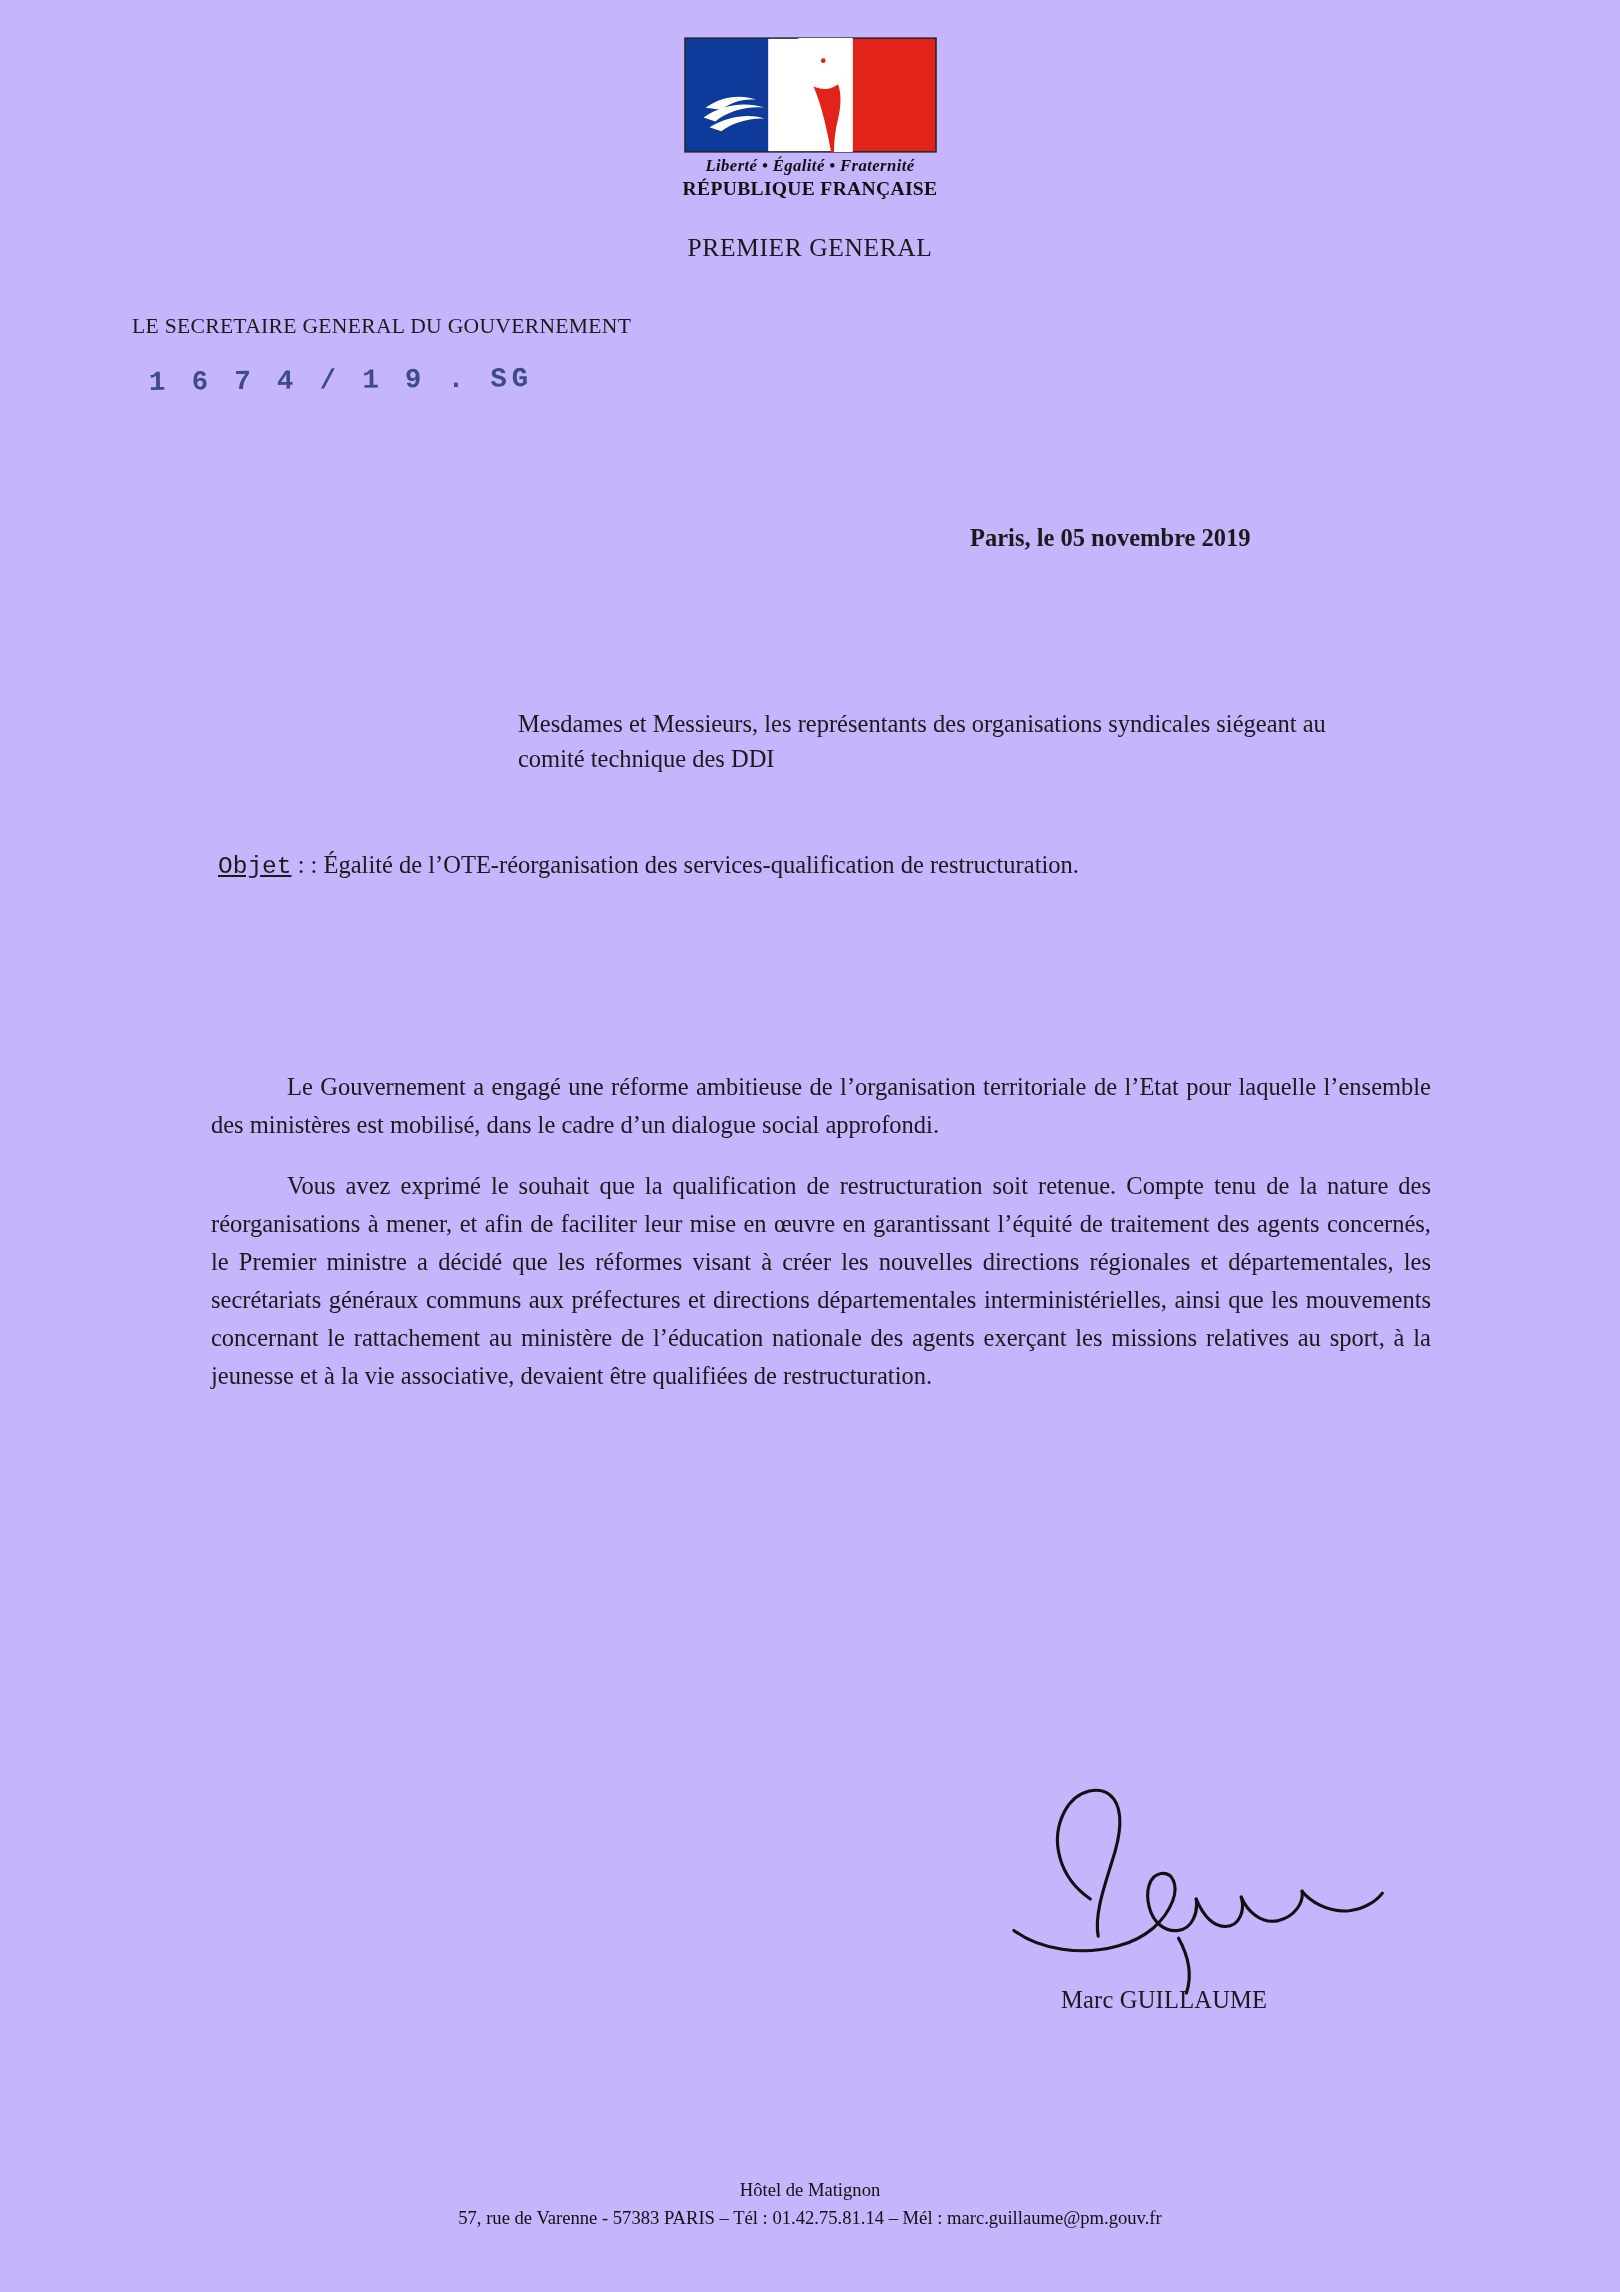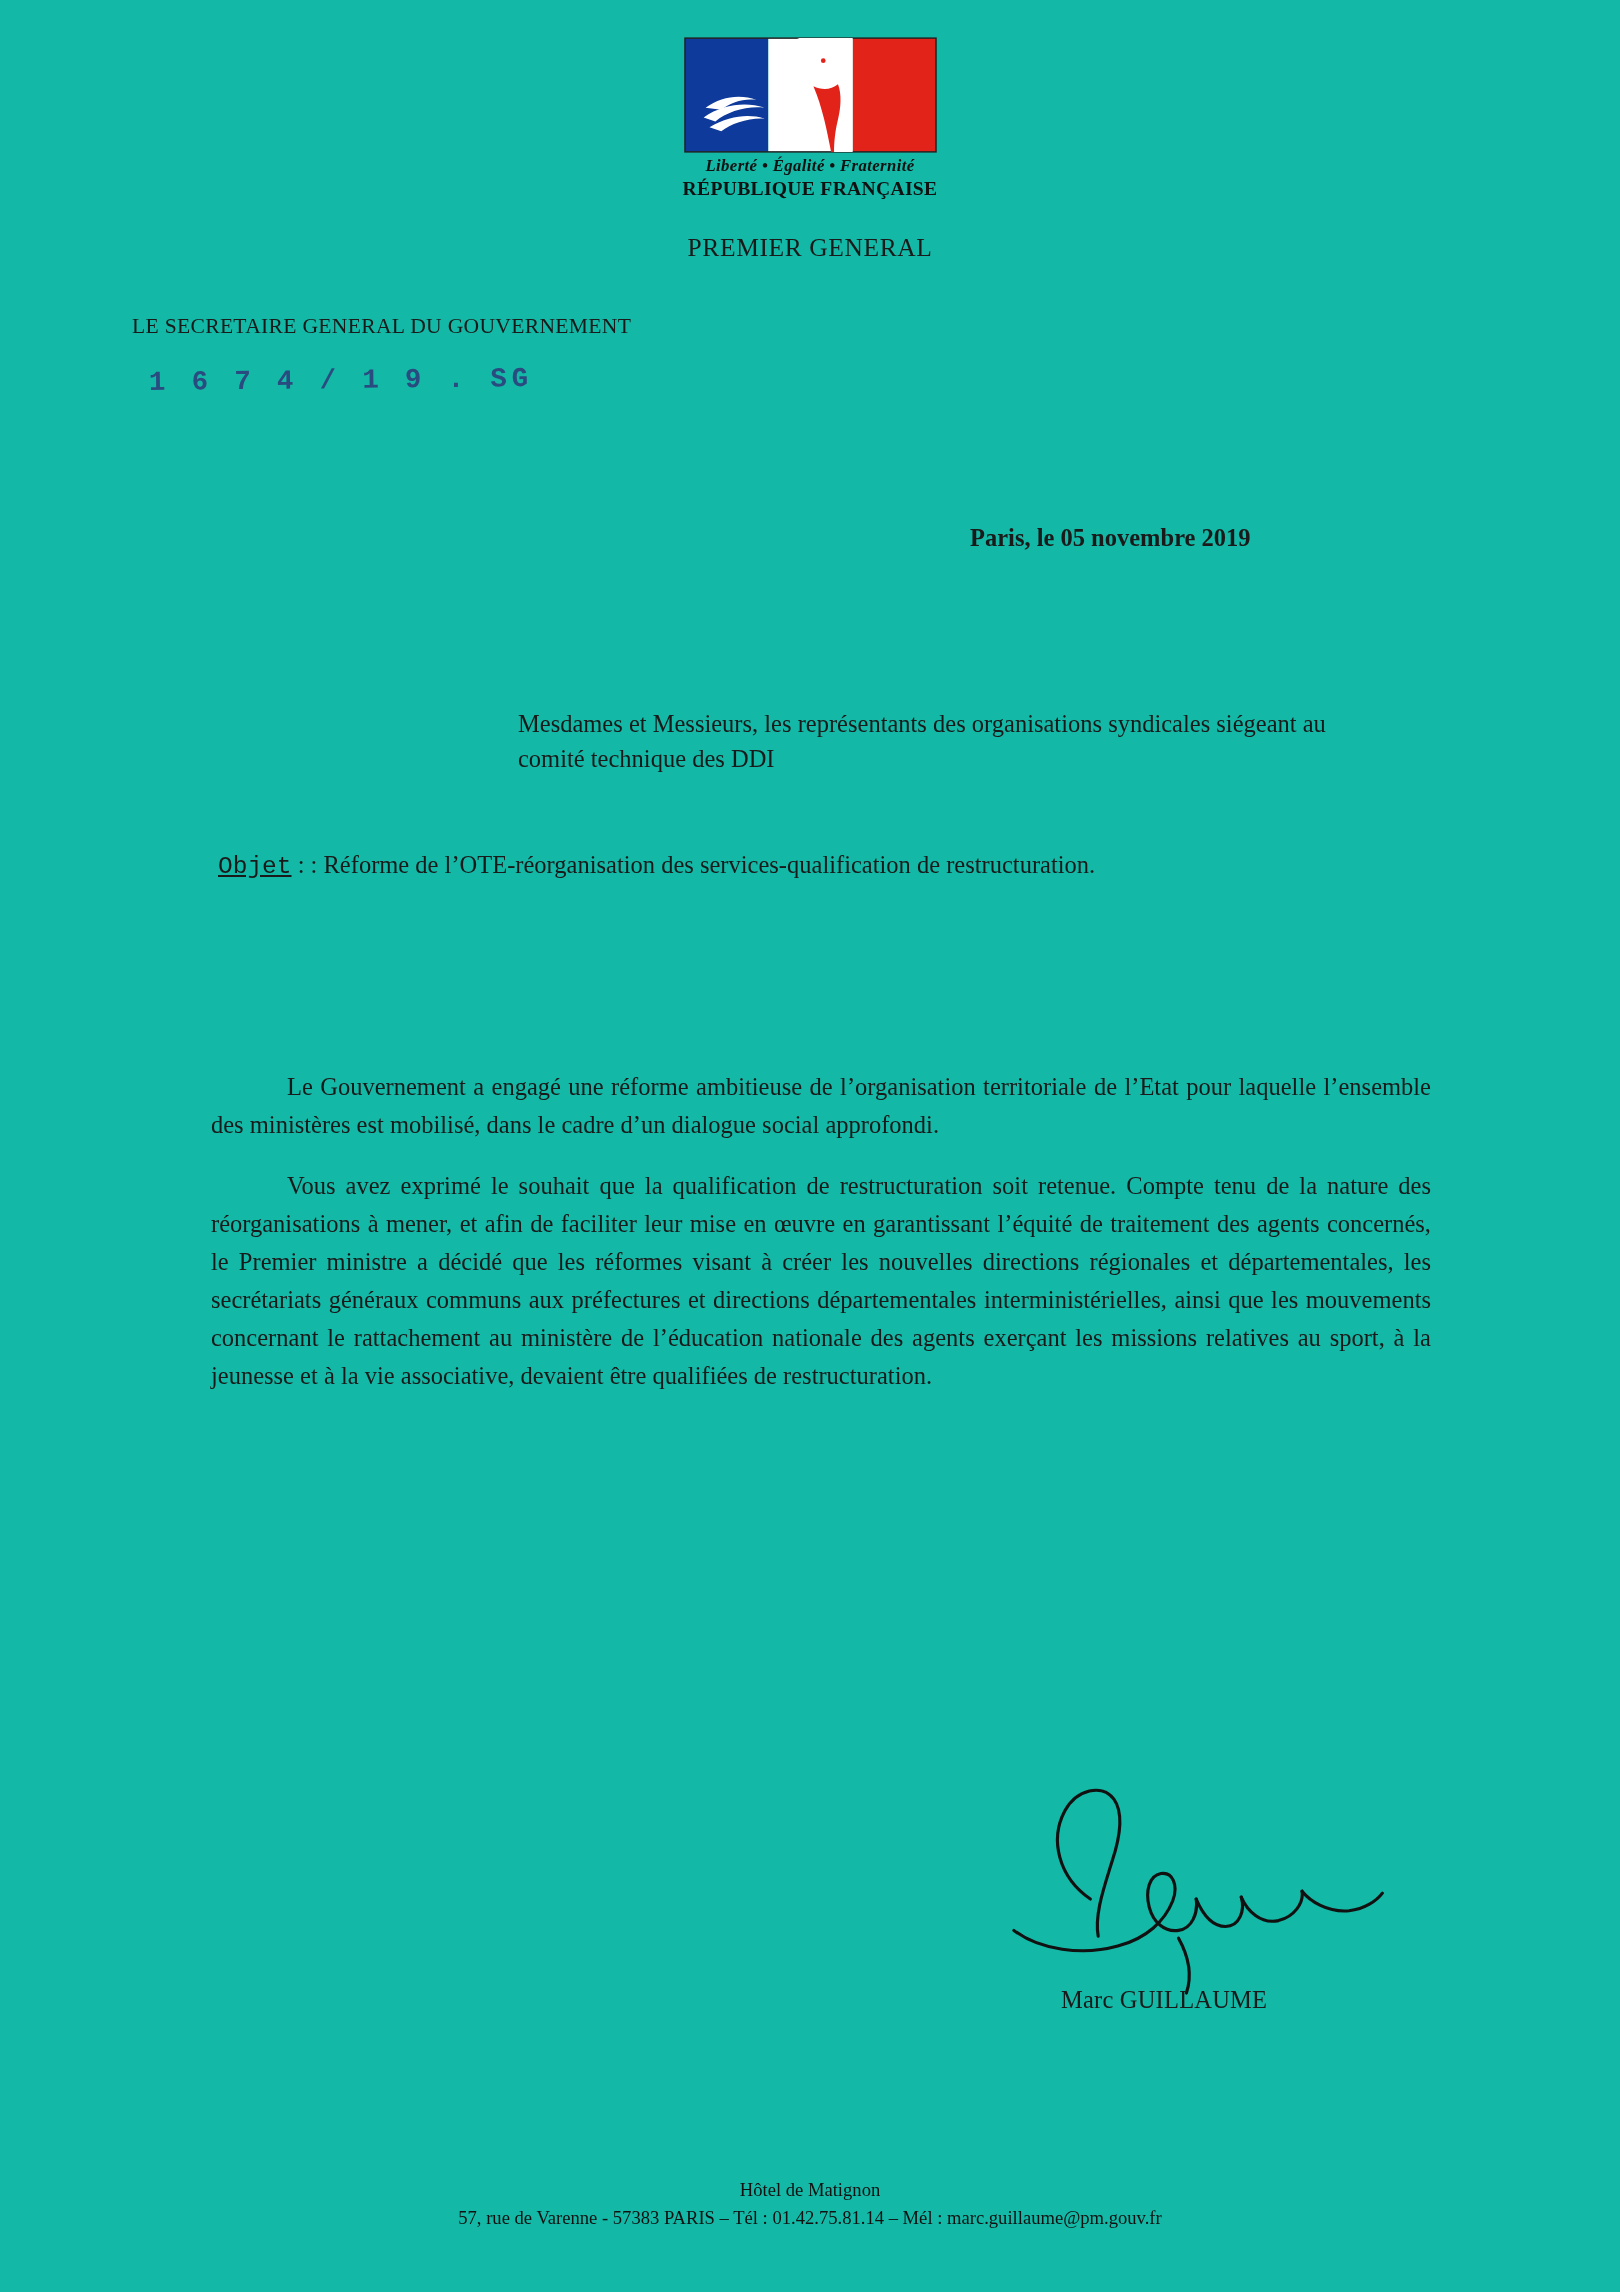--- a/index.html
+++ b/index.html
@@ -12,21 +12,21 @@
     height: 2293px;
     font-family: "Liberation Serif", serif;
     color: #1a1a1a;
     position: relative;
     overflow: hidden;
   }
   .page {
     position: relative;
     width: 1620px;
     height: 2293px;
-    background: #14b8a6;
+    background: #c4b5fd;
     box-sizing: border-box;
   }
 
   
   .logo-block {
     position: absolute;
     top: 37px;
     left: 0;
     width: 1620px;
     text-align: center;
@@ -187,21 +187,21 @@
 
   <div class="sg-line">LE SECRETAIRE GENERAL DU GOUVERNEMENT</div>
 
   <div class="numero">1 6 7 4 / 1 9 . SG</div>
 
   <div class="date-line">Paris, le 05 novembre 2019</div>
 
   <div class="destinataire">Mesdames et Messieurs, les représentants des organisations syndicales siégeant au comité technique des DDI</div>
 
   <div class="objet">
-    <span class="u">Objet</span><span> : : Réforme de l’OTE-réorganisation des services-qualification de restructuration.</span>
+    <span class="u">Objet</span><span> : : Égalité de l’OTE-réorganisation des services-qualification de restructuration.</span>
   </div>
 
   <div class="body-text">
     <p>Le Gouvernement a engagé une réforme ambitieuse de l’organisation territoriale de l’Etat pour laquelle l’ensemble des ministères est mobilisé, dans le cadre d’un dialogue social approfondi.</p>
     <p>Vous avez exprimé le souhait que la qualification de restructuration soit retenue. Compte tenu de la nature des réorganisations à mener, et afin de faciliter leur mise en œuvre en garantissant l’équité de traitement des agents concernés, le Premier ministre a décidé que les réformes visant à créer les nouvelles directions régionales et départementales, les secrétariats généraux communs aux préfectures et directions départementales interministérielles, ainsi que les mouvements concernant le rattachement au ministère de l’éducation nationale des agents exerçant les missions relatives au sport, à la jeunesse et à la vie associative, devaient être qualifiées de restructuration.</p>
   </div>
 
   <div class="signature-wrap">
     <svg class="sig-svg" width="412" height="245" viewBox="0 0 420 250">
       <g fill="none" stroke="#111" stroke-width="3.2" stroke-linecap="round" stroke-linejoin="round">

